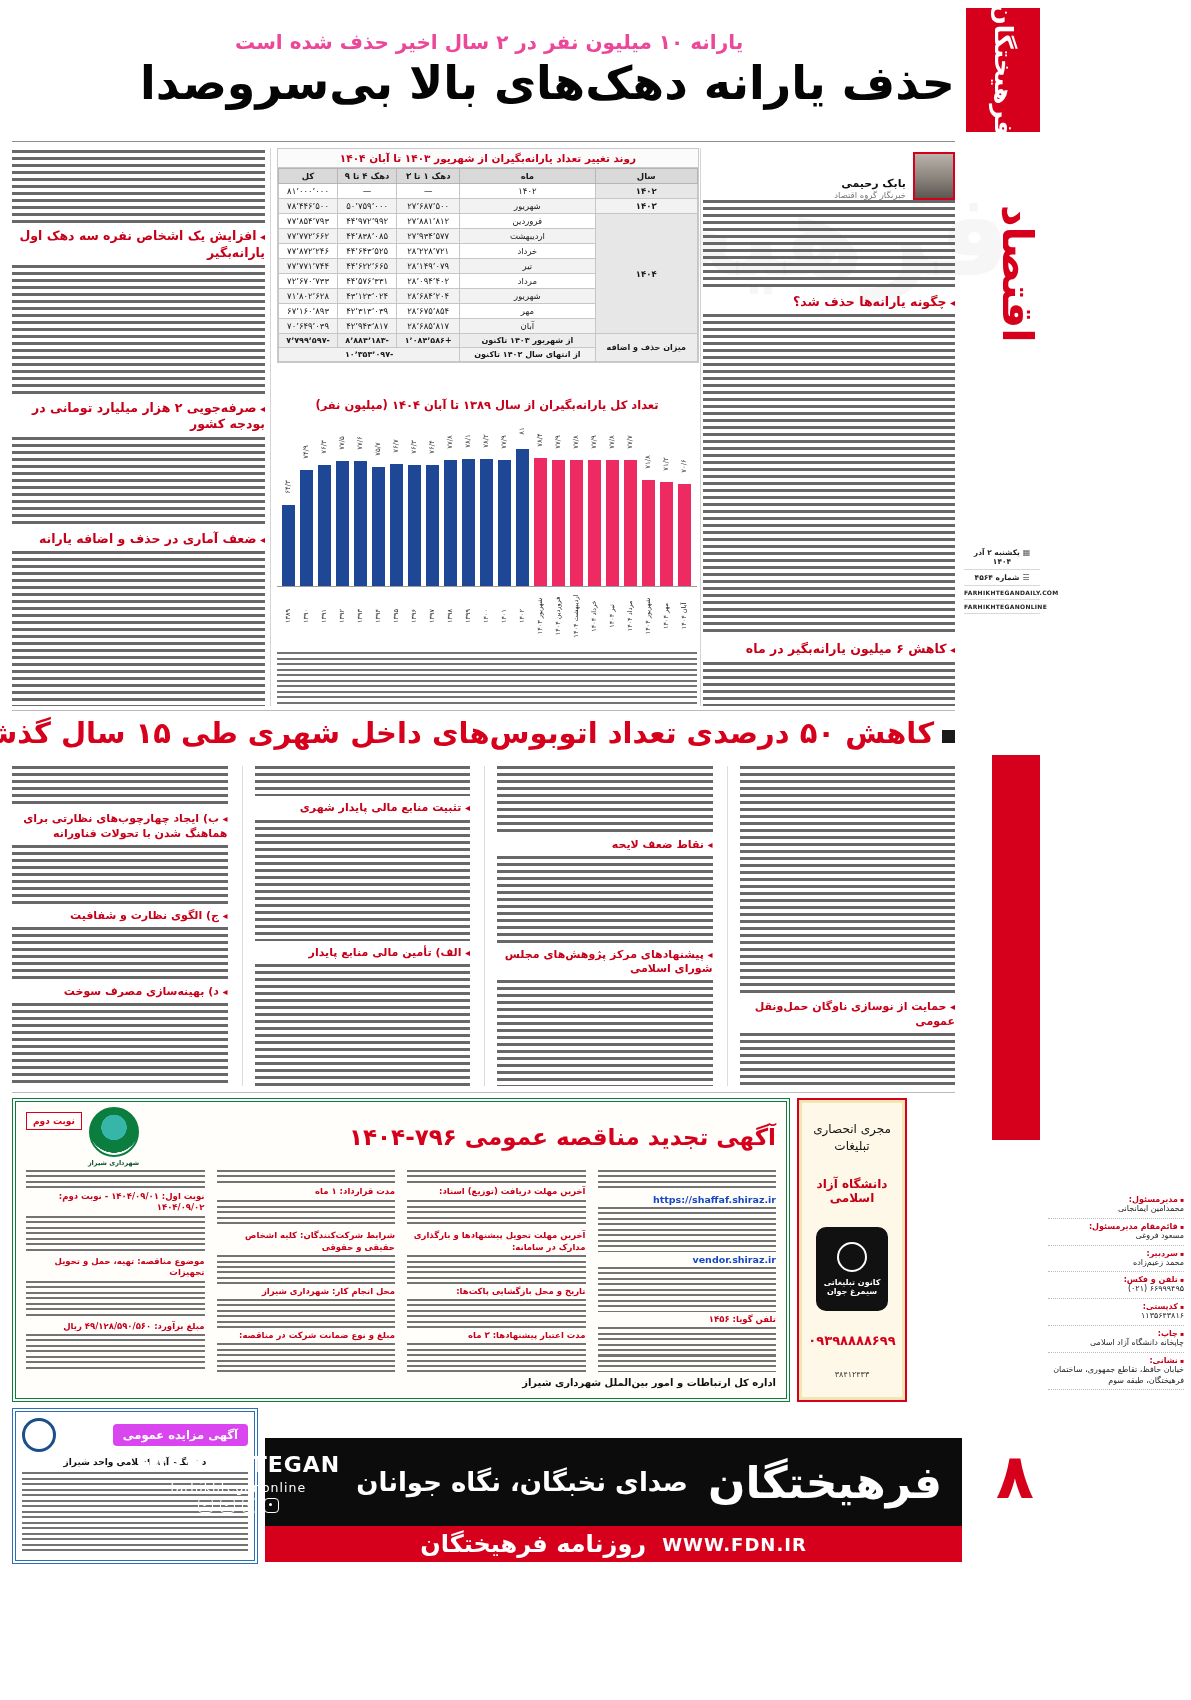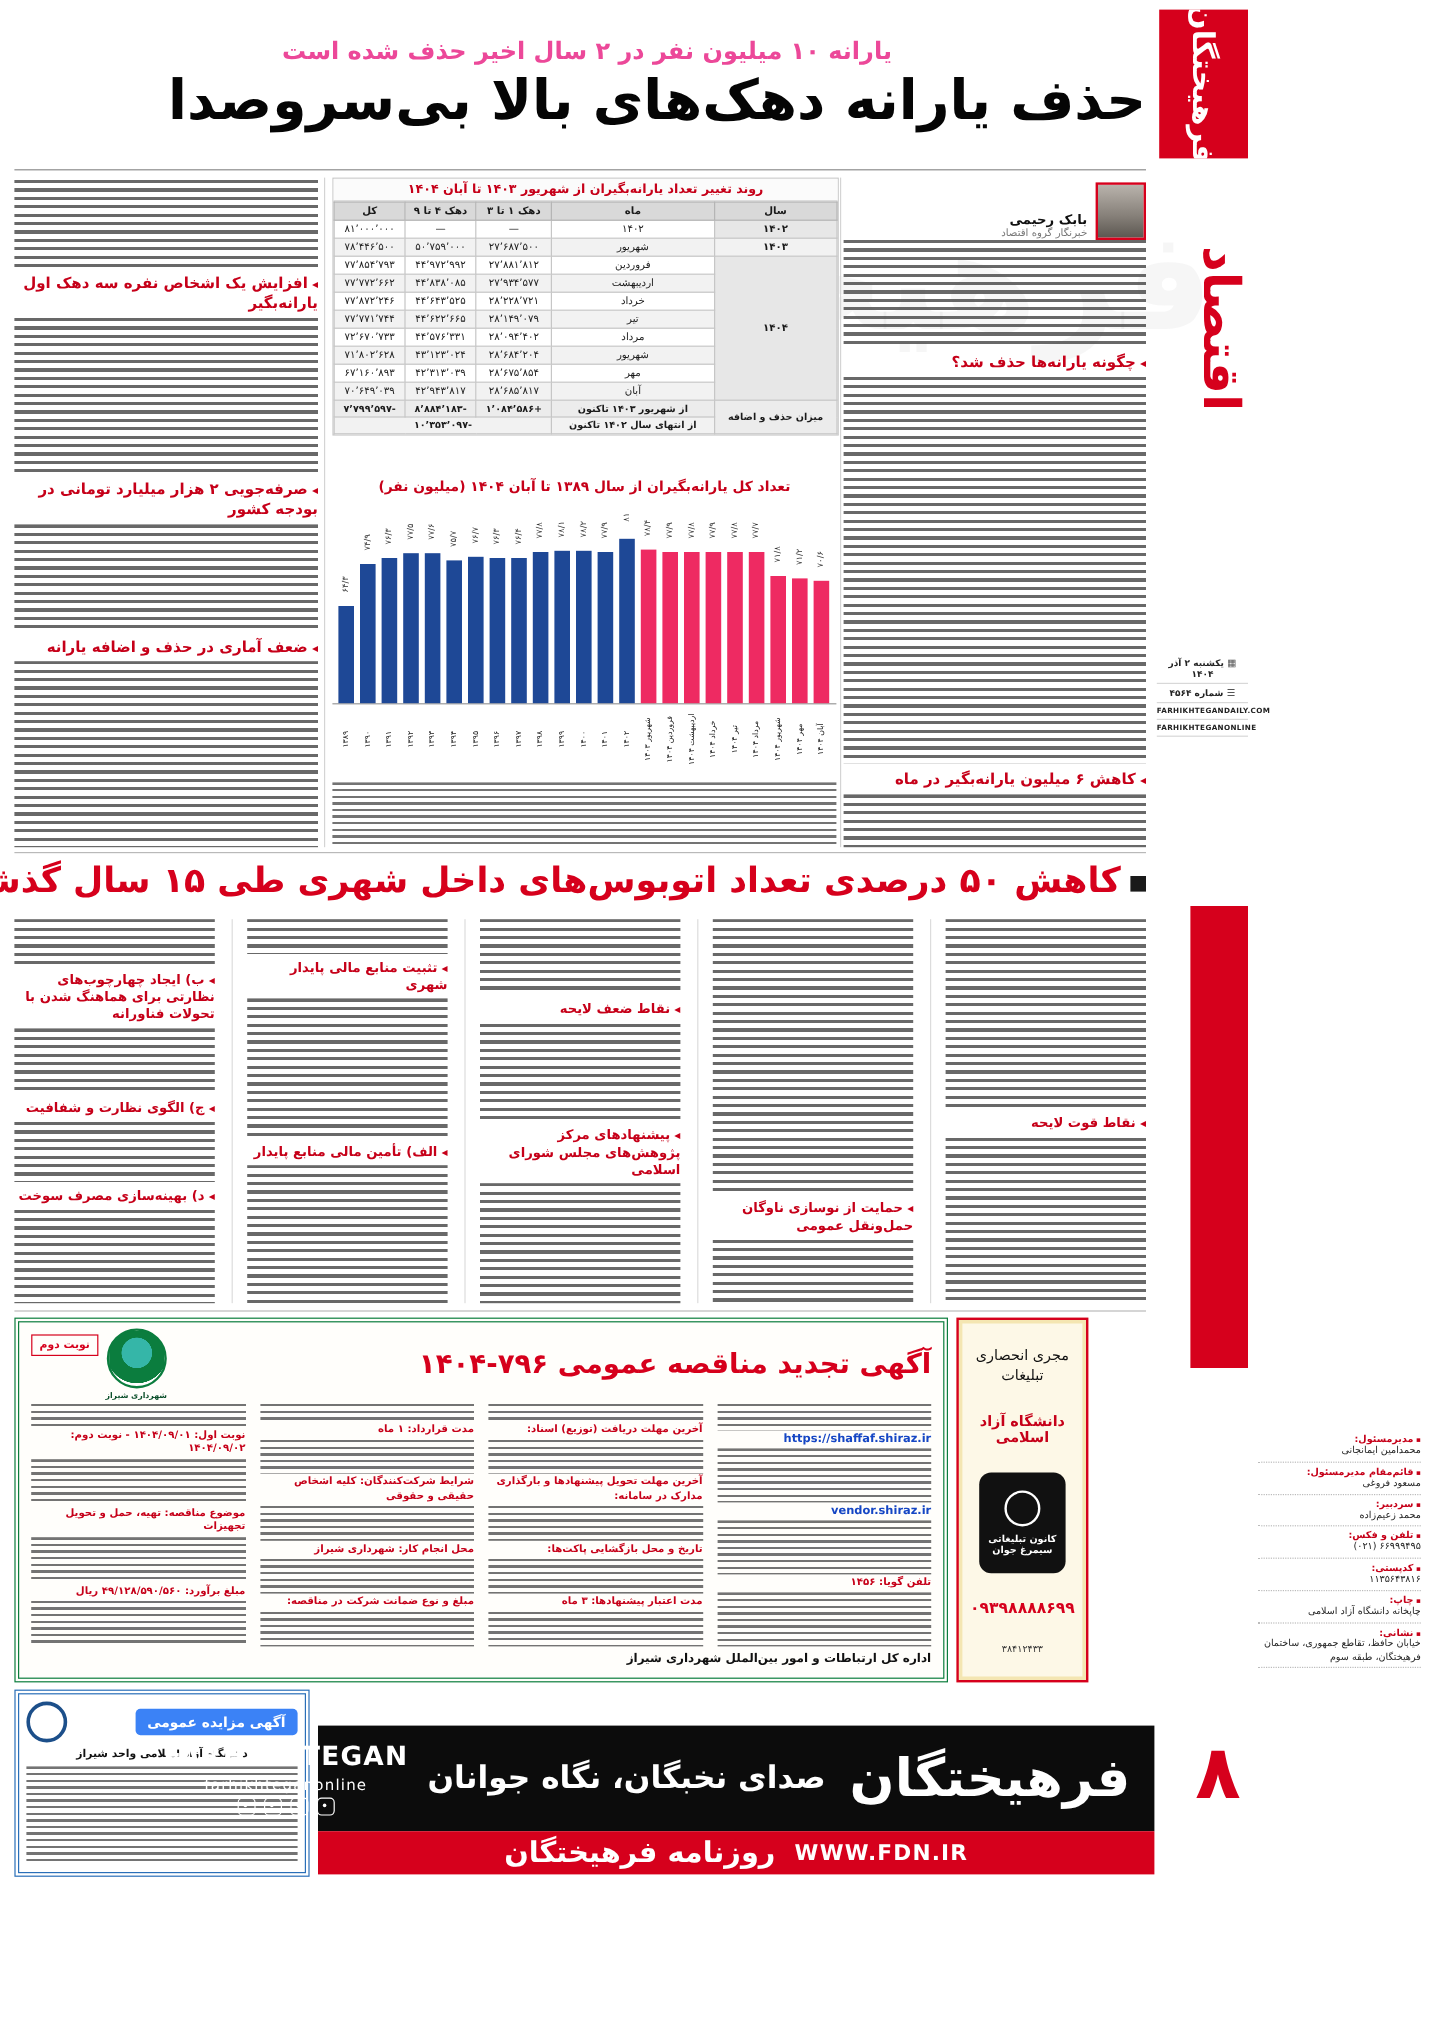--- a/index.html
+++ b/index.html
@@ -80,21 +80,21 @@
   .agency .l2{font-size:12px;font-weight:900;color:#c60019;}
   .agency .logo{width:72px;height:84px;background:#111;border-radius:10px;color:#fff;display:flex;flex-direction:column;align-items:center;justify-content:center;gap:6px;}
   .agency .logo .glyph{width:26px;height:26px;border:2px solid #fff;border-radius:50%;}
   .agency .logo .lt{font-size:8px;font-weight:bold;}
   .agency .phone{font-size:13px;font-weight:900;color:#d6001c;direction:ltr;}
   .agency .sn{font-size:8px;color:#333;direction:ltr;}
 
   
   .auction{position:absolute;left:12px;top:1408px;width:246px;height:156px;box-sizing:border-box;border:4px double #2a6fb8;background:#fff;padding:6px;display:flex;flex-direction:column;gap:5px;}
   .auction-head{display:flex;direction:rtl;align-items:center;gap:6px;}
-  .auction-title{background:#3b82f6;color:#fff;font-size:11.5px;font-weight:bold;padding:4px 10px;border-radius:4px;margin-left:48px;}
+  .auction-title{background:#d946ef;color:#fff;font-size:11.5px;font-weight:bold;padding:4px 10px;border-radius:4px;margin-left:48px;}
   .uni-logo{width:28px;height:28px;border-radius:50%;border:3px solid #1c4f8a;background:#fff;margin-right:auto;}
   .auction-org{font-size:9px;font-weight:bold;color:#111;text-align:center;}
 
   
   .banner{position:absolute;left:265px;top:1438px;width:697px;height:88px;background:#0c0c0c;color:#fff;display:flex;direction:rtl;align-items:center;}
   .callig{font-size:44px;font-weight:900;padding:0 20px;white-space:nowrap;}
   .slogan{flex:1;text-align:center;font-size:26px;font-weight:bold;white-space:nowrap;}
   .latin-block{display:flex;flex-direction:column;align-items:center;gap:3px;padding:0 16px;direction:ltr;}
   .latin-1{font-size:22px;font-weight:bold;letter-spacing:1px;}
   .latin-2{font-size:12.5px;letter-spacing:1px;}
@@ -382,25 +382,20 @@
     <div class="fill tiny" style="height:52px;"></div>
   </div>
 
   <div class="divider" style="top:710px;"></div>
 
   <div class="bus-head">
     <span class="bus-bullet"></span><span>کاهش ۵۰ درصدی تعداد اتوبوس‌های داخل شهری طی ۱۵ سال گذشته</span>
   </div>
   <div id="bus-cols">
       <div class="bcol">
-        <div class="fill" style="flex-grow: 1.6; min-height: 10px;"></div>
-        <div class="sub">نقاط قوت لایحه</div>
-        <div class="fill" style="flex-grow: 1.4; min-height: 10px;"></div>
-      </div>
-      <div class="bcol">
         <div class="fill" style="flex-grow: 2.6; min-height: 10px;"></div>
         <div class="sub">حمایت از نوسازی ناوگان حمل‌ونقل عمومی</div>
         <div class="fill" style="flex-grow: 0.6; min-height: 10px;"></div>
       </div>
       <div class="bcol">
         <div class="fill" style="flex-grow: 0.7; min-height: 10px;"></div>
         <div class="sub">نقاط ضعف لایحه</div>
         <div class="fill" style="flex-grow: 0.9; min-height: 10px;"></div>
         <div class="sub">پیشنهادهای مرکز پژوهش‌های مجلس شورای اسلامی</div>
         <div class="fill" style="flex-grow: 1.1; min-height: 10px;"></div>

